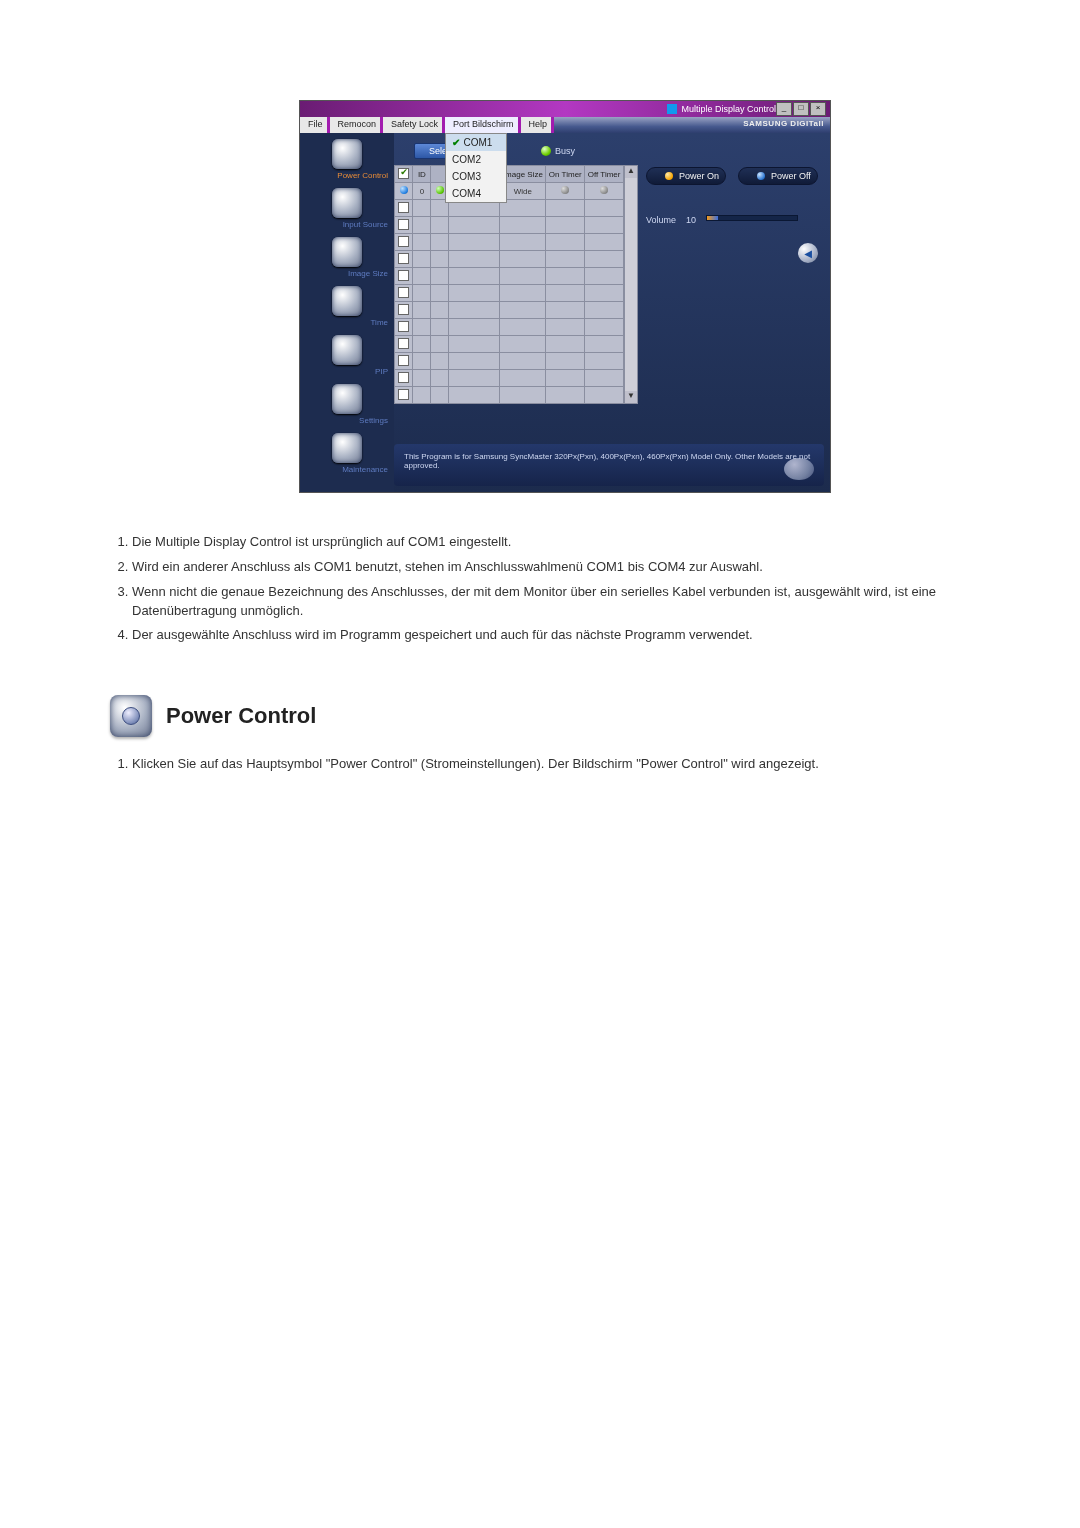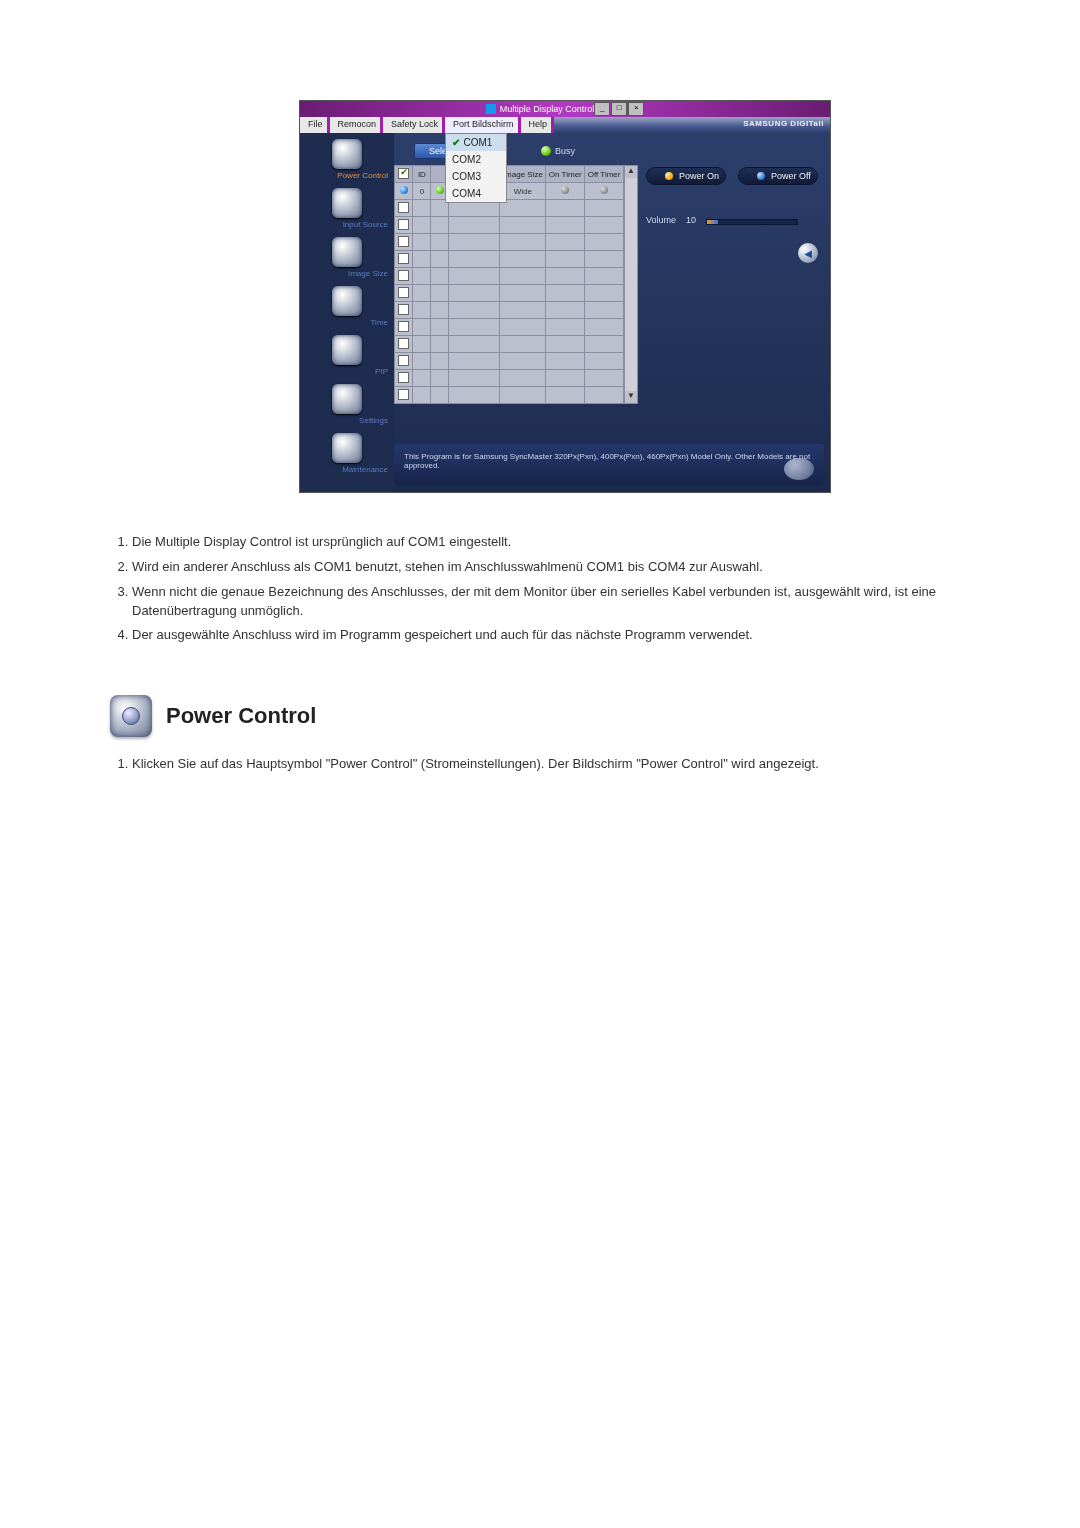--- a/index.html
+++ b/index.html
@@ -16,21 +16,21 @@
   
   .app-window {
     width: 530px;
     margin: 0 auto 20px auto;
     border: 1px solid #555;
     background: #1d2f52;
     box-shadow: 0 0 0 1px #000 inset;
   }
   .titlebar {
     display: flex;
-    justify-content: center;
+    justify-content: flex-end;
     align-items: center;
     height: 16px;
     background: linear-gradient(90deg,#6a1c73,#b338c2,#6a1c73);
     color: #fff;
     font-size: 9px;
     padding: 0 4px;
   }
   .titlebar .left { display:flex; align-items:center; gap:4px; }
   .title-icon {
     width: 10px; height: 10px; background: #19e; display:inline-block;
@@ -205,21 +205,21 @@
     padding: 3px 0 3px 18px;
     display:flex; align-items:center; gap:6px;
   }
   .pill .pd {
     width:8px;height:8px;border-radius:50%;
   }
   .pd.on { background: radial-gradient(circle at 30% 30%,#ffe9a6,#f7a400 70%,#9a5d00);}
   .pd.off{ background: radial-gradient(circle at 30% 30%,#c8e3ff,#2a74d0 70%,#0c3b78);}
   .vol {
     color:#cfd8f2; font-size:9px;
-    display:flex; align-items:flex-end; gap:10px;
+    display:flex; align-items:flex-start; gap:10px;
   }
   .vol .track {
     flex:none; width:90px; height:4px;
     background:#142548; border:1px solid #0a1733;
     position:relative;
   }
   .vol .fill {
     position:absolute; left:0; top:0; bottom:0; width:12%;
     background: linear-gradient(90deg,#f49a1c,#3a6fe0);
   }

